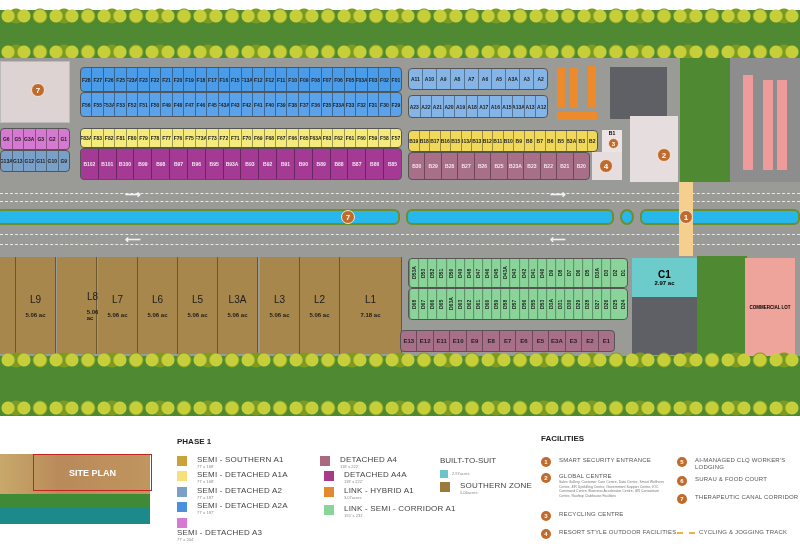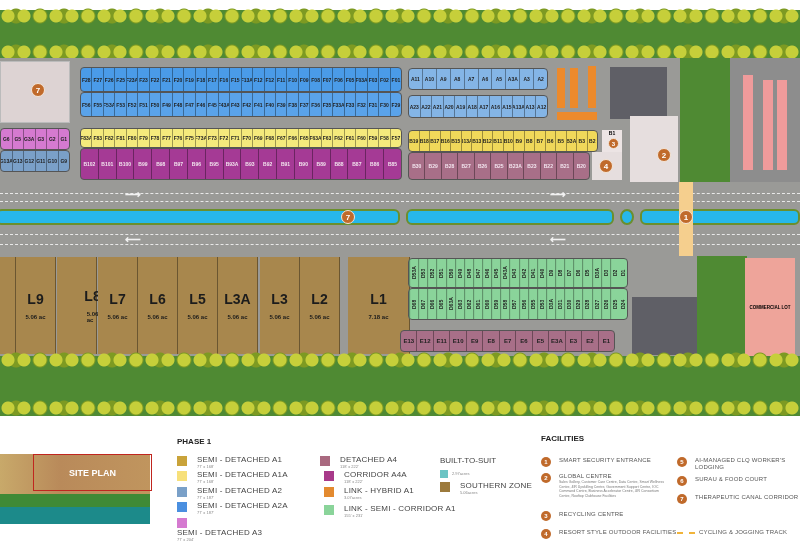--- a/index.html
+++ b/index.html
@@ -11,21 +11,21 @@
       radial-gradient(circle at 8px 8px, #c6cf3a 0 6px, transparent 7px) 0 0/16px 16px,
       radial-gradient(circle at 8px 8px, #7d9a22 0 7px, transparent 8px) 8px 0/24px 16px; }
   .road { background: #9a9a97; }
   .dash { position: absolute; height: 0; border-top: 1px dashed #e8e8e8; }
   .canal { position: absolute; background: #27b7ea; border: 2px solid #6b8f2d; border-radius: 6px; }
   .block { position: absolute; border: 1px solid #555; border-radius: 4px; display: flex; overflow: hidden; }
   .cell { flex: 1; border-right: 1px solid rgba(0,0,0,.35); font-size: 5px; color: #222; display: flex; align-items: center; justify-content: center; white-space: nowrap; overflow: hidden; font-weight: bold; }
   .cell:last-child { border-right: none; }
   .vcell { writing-mode: vertical-rl; transform: rotate(180deg); }
   .lot { position: absolute; top: 257px; height: 97px; background: #a8874d; border-right: 1px solid #6b5631; display: flex; flex-direction: column; align-items: center; justify-content: center; }
-  .lot .name { font-size: 14px; font-weight: bold; color: #1c1c1c; }
+  .lot .name { font-size: 10px; font-weight: normal; color: #1c1c1c; }
   .lot .area { font-size: 6px; font-weight: bold; color: #1c1c1c; margin-top: 7px; }
   .marker { position: absolute; width: 14px; height: 14px; border-radius: 50%; background: #c06a2b; color: #fff; font-size: 8px; font-weight: bold; display: flex; align-items: center; justify-content: center; border: 1px solid #f4e6d8; }
   .arrow { position: absolute; color: #f2f2f2; font-size: 11px; font-weight: bold; }
   
   #legend { position: absolute; left: 0; top: 425px; width: 800px; height: 127px; background: #fff; }
   .h { position: absolute; font-size: 8px; font-weight: bold; color: #222; }
   .li { position: absolute; display: flex; align-items: flex-start; }
   .sw { width: 10px; height: 10px; margin-right: 10px; margin-top: 1px; flex: none; }
   .lt { font-size: 8px; color: #444; line-height: 9px; letter-spacing: .2px; }
   .ls { font-size: 4px; color: #888; line-height: 5px; }
@@ -305,21 +305,21 @@
         <div class="area">5.06 ac</div>
       </div>
       <div class="lot" style="left: 260px; width: 40px;">
         <div class="name">L3</div>
         <div class="area">5.06 ac</div>
       </div>
       <div class="lot" style="left: 300px; width: 40px;">
         <div class="name">L2</div>
         <div class="area">5.06 ac</div>
       </div>
-      <div class="lot" style="left: 348px; width: 62px;">
+      <div class="lot" style="left: 340px; width: 62px;">
         <div class="name">L1</div>
         <div class="area">7.18 ac</div>
       </div>
       <div class="lot" style="left: -24px; width: 40px;"></div>
     </div>
 
   <div class="block" id="d-top" style="left:408px;top:258px;width:220px;height:30px;background:#8ad49a;flex-direction:row;">
       <div class="cell vcell">D53A</div>
       <div class="cell vcell">D53</div>
       <div class="cell vcell">D52</div>
@@ -381,20 +381,24 @@
       <div class="cell" style="font-size: 6px;">E8</div>
       <div class="cell" style="font-size: 6px;">E7</div>
       <div class="cell" style="font-size: 6px;">E6</div>
       <div class="cell" style="font-size: 6px;">E5</div>
       <div class="cell" style="font-size: 6px;">E3A</div>
       <div class="cell" style="font-size: 6px;">E3</div>
       <div class="cell" style="font-size: 6px;">E2</div>
       <div class="cell" style="font-size: 6px;">E1</div>
     </div>
 
+  <div class="abs" style="left:632px;top:258px;width:65px;height:39px;background:#6ccccc;display:flex;flex-direction:column;align-items:center;justify-content:center;">
+    <div style="font-size:10px;font-weight:bold;">C1</div>
+    <div style="font-size:6px;font-weight:bold;">2.97 ac</div>
+  </div>
   <div class="abs" style="left:632px;top:297px;width:65px;height:58px;background:#5f5f66;"></div>
 
   <div class="abs greenbelt" style="left:697px;top:256px;width:50px;height:100px;"></div>
   <div class="abs" style="left:745px;top:258px;width:50px;height:98px;background:#eea49a;display:flex;align-items:center;justify-content:center;">
     <span style="font-size:4.5px;font-weight:bold;">COMMERCIAL LOT</span>
   </div>
 
   <div class="abs greenbelt" style="left:0;top:356px;width:800px;height:60px;"></div>
   <div class="treerow" style="left:0;top:352px;width:800px;"></div>
   <div class="treerow" style="left:0;top:400px;width:800px;"></div>
@@ -409,21 +413,21 @@
     <div class="abs" style="left:33px;top:0;width:119px;height:37px;border:1px solid #c0261f;display:flex;align-items:center;justify-content:center;">
       <span style="color:#fff;font-weight:bold;font-size:9px;">SITE PLAN</span>
     </div>
   </div>
 
   <div class="h" style="left:177px;top:12px;">PHASE 1</div>
   <div id="legend-items">
       <div class="li" style="left: 177px; top: 30px;">
         <div class="sw" style="background:#c9a33a"></div>
         <div>
-          <div class="lt">SEMI - DETACHED A1</div>
+          <div class="lt">SEMI - SOUTHERN A1</div>
           <div class="ls">77' x 168'</div>
         </div>
       </div>
       <div class="li" style="left: 177px; top: 45px;">
         <div class="sw" style="background:#f7e07a"></div>
         <div>
           <div class="lt">SEMI - DETACHED A1A</div>
           <div class="ls">77' x 168'</div>
         </div>
       </div>
@@ -451,21 +455,21 @@
       <div class="li" style="left: 320px; top: 30px;">
         <div class="sw" style="background:#a9697f"></div>
         <div>
           <div class="lt">DETACHED A4</div>
           <div class="ls">118' x 222'</div>
         </div>
       </div>
       <div class="li" style="left: 324px; top: 45px;">
         <div class="sw" style="background:#a83a8a"></div>
         <div>
-          <div class="lt">CORRIDOR A4A</div>
+          <div class="lt">DETACHED A4A</div>
           <div class="ls">118' x 222'</div>
         </div>
       </div>
       <div class="li" style="left: 324px; top: 61px;">
         <div class="sw" style="background:#e38a2f"></div>
         <div>
           <div class="lt">LINK - HYBRID A1</div>
           <div class="ls">3.07acres</div>
         </div>
       </div>

